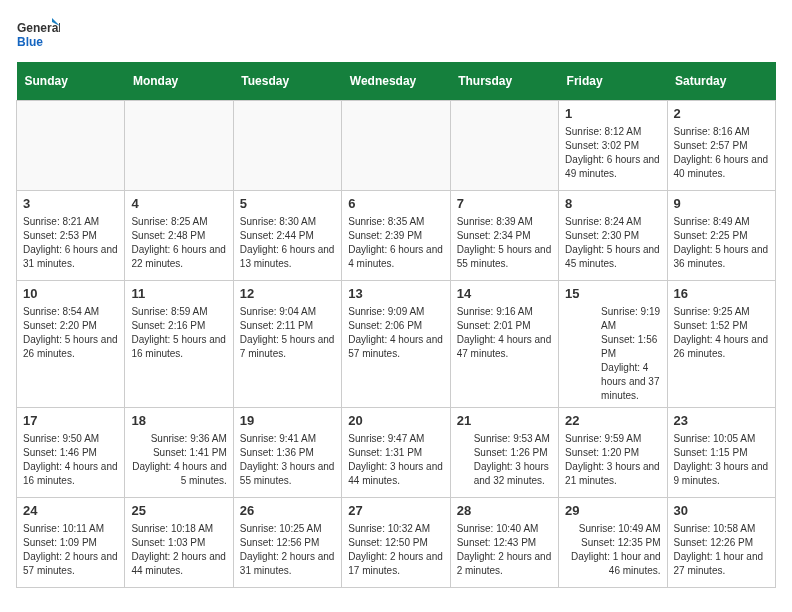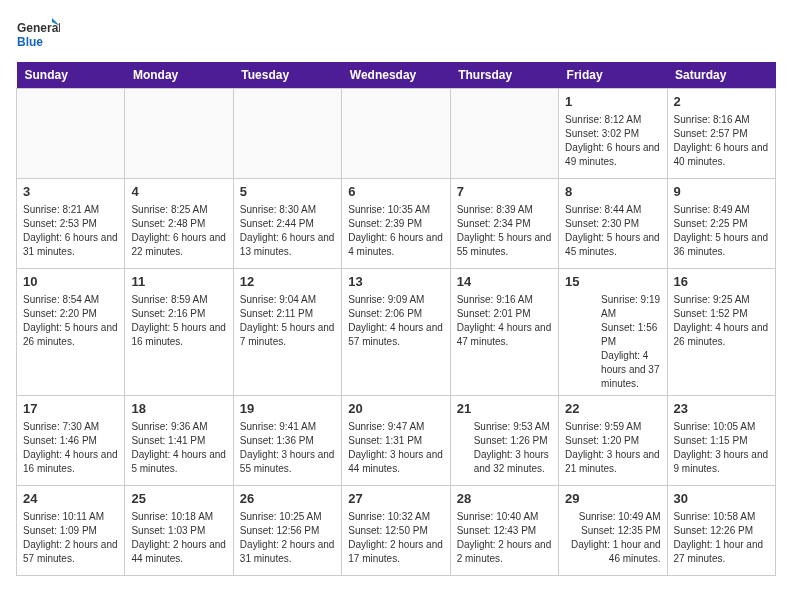--- a/index.html
+++ b/index.html
@@ -33,23 +33,23 @@
       font-size: 15px;
       color: #444;
       margin-top: 2px;
     }
     table {
       width: 100%;
       border-collapse: collapse;
       font-size: 11px;
     }
     thead tr th {
-      background-color: #4c1d95;
+      background-color: #15803d;
       color: #fff;
-      padding: 6px 8px;
+      padding: 12px 8px;
       text-align: left;
       font-size: 12px;
       font-weight: bold;
     }
     tbody tr td {
       border: 1px solid #ccc;
       vertical-align: top;
       padding: 4px 6px;
       width: calc(100% / 7);
       min-height: 80px;
@@ -134,33 +134,33 @@
 Daylight: 6 hours and 22 minutes.</div>
         </td>
         <td>
           <span class="day-number">5</span>
           <div class="day-info" style="white-space: pre-line;">Sunrise: 8:30 AM
 Sunset: 2:44 PM
 Daylight: 6 hours and 13 minutes.</div>
         </td>
         <td>
           <span class="day-number">6</span>
-          <div class="day-info" style="white-space: pre-line;">Sunrise: 10:35 AM
+          <div class="day-info" style="white-space: pre-line;">Sunrise: 8:35 AM
 Sunset: 2:39 PM
 Daylight: 6 hours and 4 minutes.</div>
         </td>
         <td>
           <span class="day-number">7</span>
           <div class="day-info" style="white-space: pre-line;">Sunrise: 8:39 AM
 Sunset: 2:34 PM
 Daylight: 5 hours and 55 minutes.</div>
         </td>
         <td>
           <span class="day-number">8</span>
-          <div class="day-info" style="white-space: pre-line;">Sunrise: 8:44 AM
+          <div class="day-info" style="white-space: pre-line;">Sunrise: 8:24 AM
 Sunset: 2:30 PM
 Daylight: 5 hours and 45 minutes.</div>
         </td>
         <td>
           <span class="day-number">9</span>
           <div class="day-info" style="white-space: pre-line;">Sunrise: 8:49 AM
 Sunset: 2:25 PM
 Daylight: 5 hours and 36 minutes.</div>
         </td>
       </tr>
@@ -204,27 +204,27 @@
         <td>
           <span class="day-number">16</span>
           <div class="day-info" style="white-space: pre-line;">Sunrise: 9:25 AM
 Sunset: 1:52 PM
 Daylight: 4 hours and 26 minutes.</div>
         </td>
       </tr>
       <tr>
         <td>
           <span class="day-number">17</span>
-          <div class="day-info" style="white-space: pre-line;">Sunrise: 7:30 AM
+          <div class="day-info" style="white-space: pre-line;">Sunrise: 9:50 AM
 Sunset: 1:46 PM
 Daylight: 4 hours and 16 minutes.</div>
         </td>
         <td>
           <span class="day-number">18</span>
-          <div class="day-info" style="white-space: pre-line;">Sunrise: 9:36 AM
+          <div class="day-info" style="white-space: pre-line; text-align: right;">Sunrise: 9:36 AM
 Sunset: 1:41 PM
 Daylight: 4 hours and 5 minutes.</div>
         </td>
         <td>
           <span class="day-number">19</span>
           <div class="day-info" style="white-space: pre-line;">Sunrise: 9:41 AM
 Sunset: 1:36 PM
 Daylight: 3 hours and 55 minutes.</div>
         </td>
         <td>

